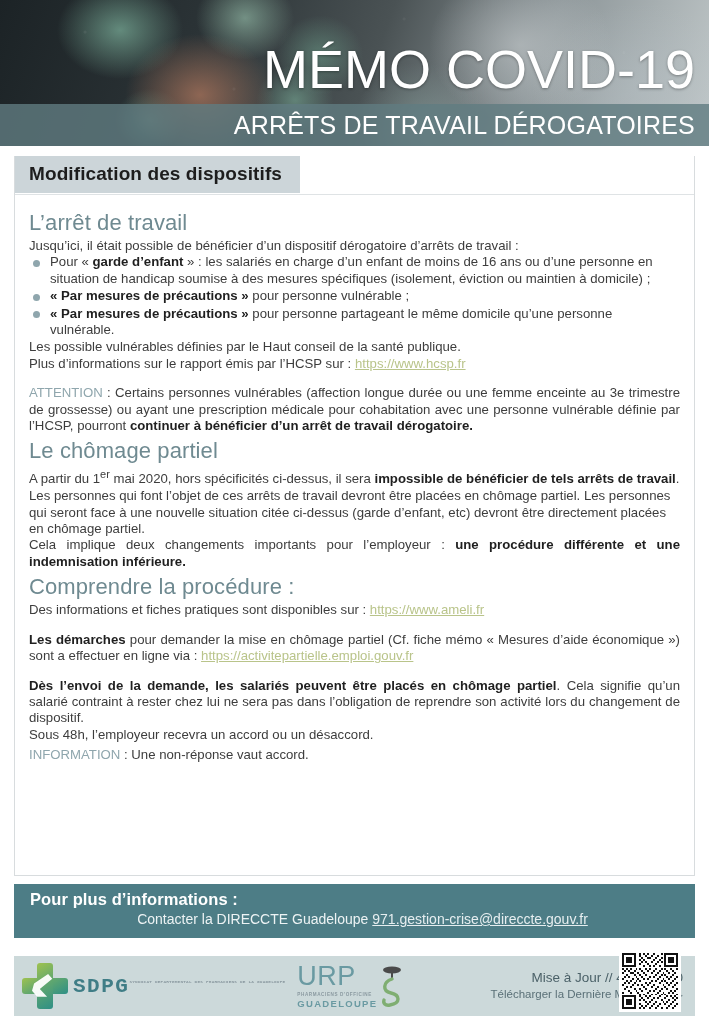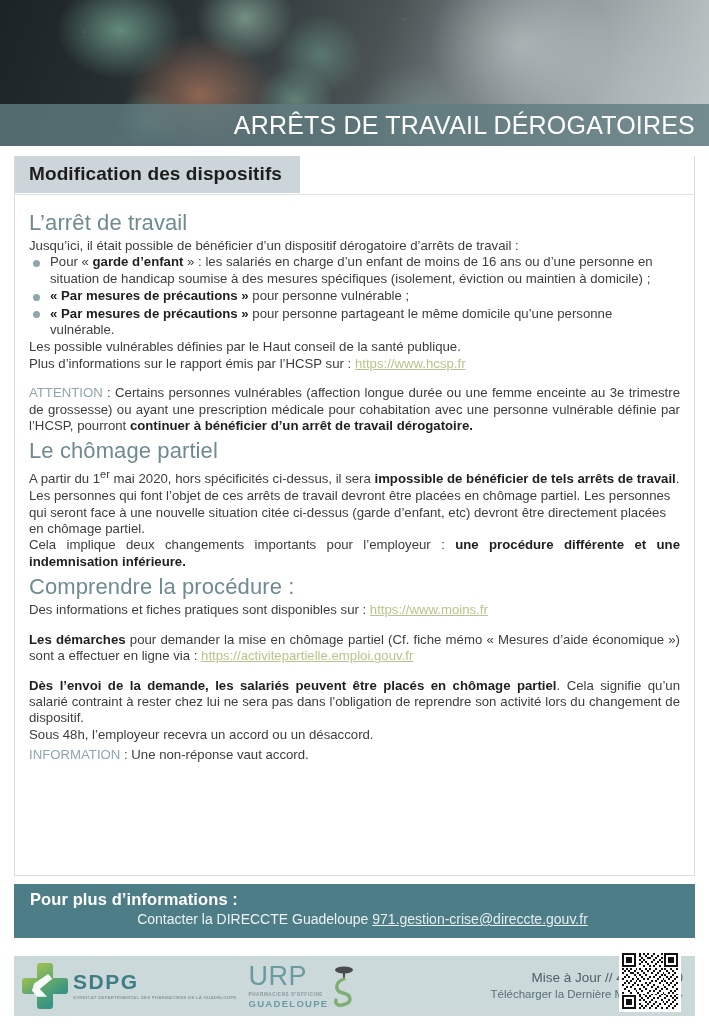--- a/index.html
+++ b/index.html
@@ -236,21 +236,21 @@
   .cross .bar-h { left: 0; top: 15px; width: 46px; height: 16px; }
   .cross .bar-v { left: 15px; top: 0; width: 16px; height: 46px; }
   .cross .pestle {
     position: absolute;
     left: 10px; top: 11px;
     width: 26px; height: 24px;
     background: #ffffff;
     clip-path: polygon(8% 40%, 62% 0%, 78% 20%, 30% 62%, 58% 95%, 20% 95%, 0% 70%);
     opacity: .95;
   }
-  .sdpg-txt { display: flex; flex-direction: column; line-height: 1; }
+  .sdpg-txt { display: flex; flex-direction: row; line-height: 1; font-family: Liberation Mono, monospace; }
   .sdpg-main {
     font-size: 21px; font-weight: bold; color: #3f7d86;
     letter-spacing: 1.5px;
   }
   .sdpg-sub {
     font-size: 4.4px; color: #8a99a0; letter-spacing: .2px;
     margin-top: 3px; font-weight: bold; line-height: 1.5;
   }
 
   .logo-urp { display: flex; align-items: flex-end; gap: 2px; }
@@ -287,20 +287,21 @@
     top: -6px;
   }
   .qr svg { display: block; }
 </style>
 </head>
 <body>
 
 <div class="banner">
   <div class="banner-photo"></div>
   <div class="banner-grain"></div>
+  <div class="banner-title">MÉMO COVID-19</div>
   <div class="banner-strip">
     <span class="banner-subtitle">ARRÊTS DE TRAVAIL DÉROGATOIRES</span>
   </div>
 </div>
 
 <div class="sheet">
 
   <div class="chip-rule"></div>
   <div class="section-chip">Modification des dispositifs</div>
 
@@ -325,21 +326,21 @@
     <h2 class="head tight">Le chômage partiel</h2>
 
     <p class="t"><span>A partir du 1</span><sup>er</sup><span> mai 2020, hors spécificités ci-dessus, il sera </span><b>impossible de bénéficier de tels arrêts de travail</b><span>.</span></p>
 
     <p class="t">Les personnes qui font l’objet de ces arrêts de travail devront être placées en chômage partiel. Les personnes qui seront face à une nouvelle situation citée ci-dessus (garde d’enfant, etc) devront être directement placées en chômage partiel.</p>
 
     <p class="t just"><span>Cela implique deux changements importants pour l’employeur : </span><b>une procédure différente et une indemnisation inférieure.</b></p>
 
     <h2 class="head tight">Comprendre la procédure  :</h2>
 
-    <p class="t"><span>Des informations et fiches pratiques sont disponibles sur : </span><a class="lnk" href="#">https://www.moins.fr</a></p>
+    <p class="t"><span>Des informations et fiches pratiques sont disponibles sur : </span><a class="lnk" href="#">https://www.ameli.fr</a></p>
 
     <div class="gap"></div>
 
     <p class="t just"><b>Les démarches</b><span> pour demander la mise en chômage partiel (Cf. fiche mémo « Mesures d’aide économique ») sont a effectuer en ligne via : </span><a class="lnk" href="#">https://activitepartielle.emploi.gouv.fr</a></p>
 
     <div class="gap"></div>
 
     <p class="t just"><b>Dès l’envoi de la demande, les salariés peuvent être placés en chômage partiel</b><span>. Cela signifie qu’un salarié contraint à rester chez lui ne sera pas dans l’obligation de reprendre son activité lors du changement de dispositif.</span></p>
 
     <p class="t">Sous 48h, l’employeur recevra un accord ou un désaccord.</p>

